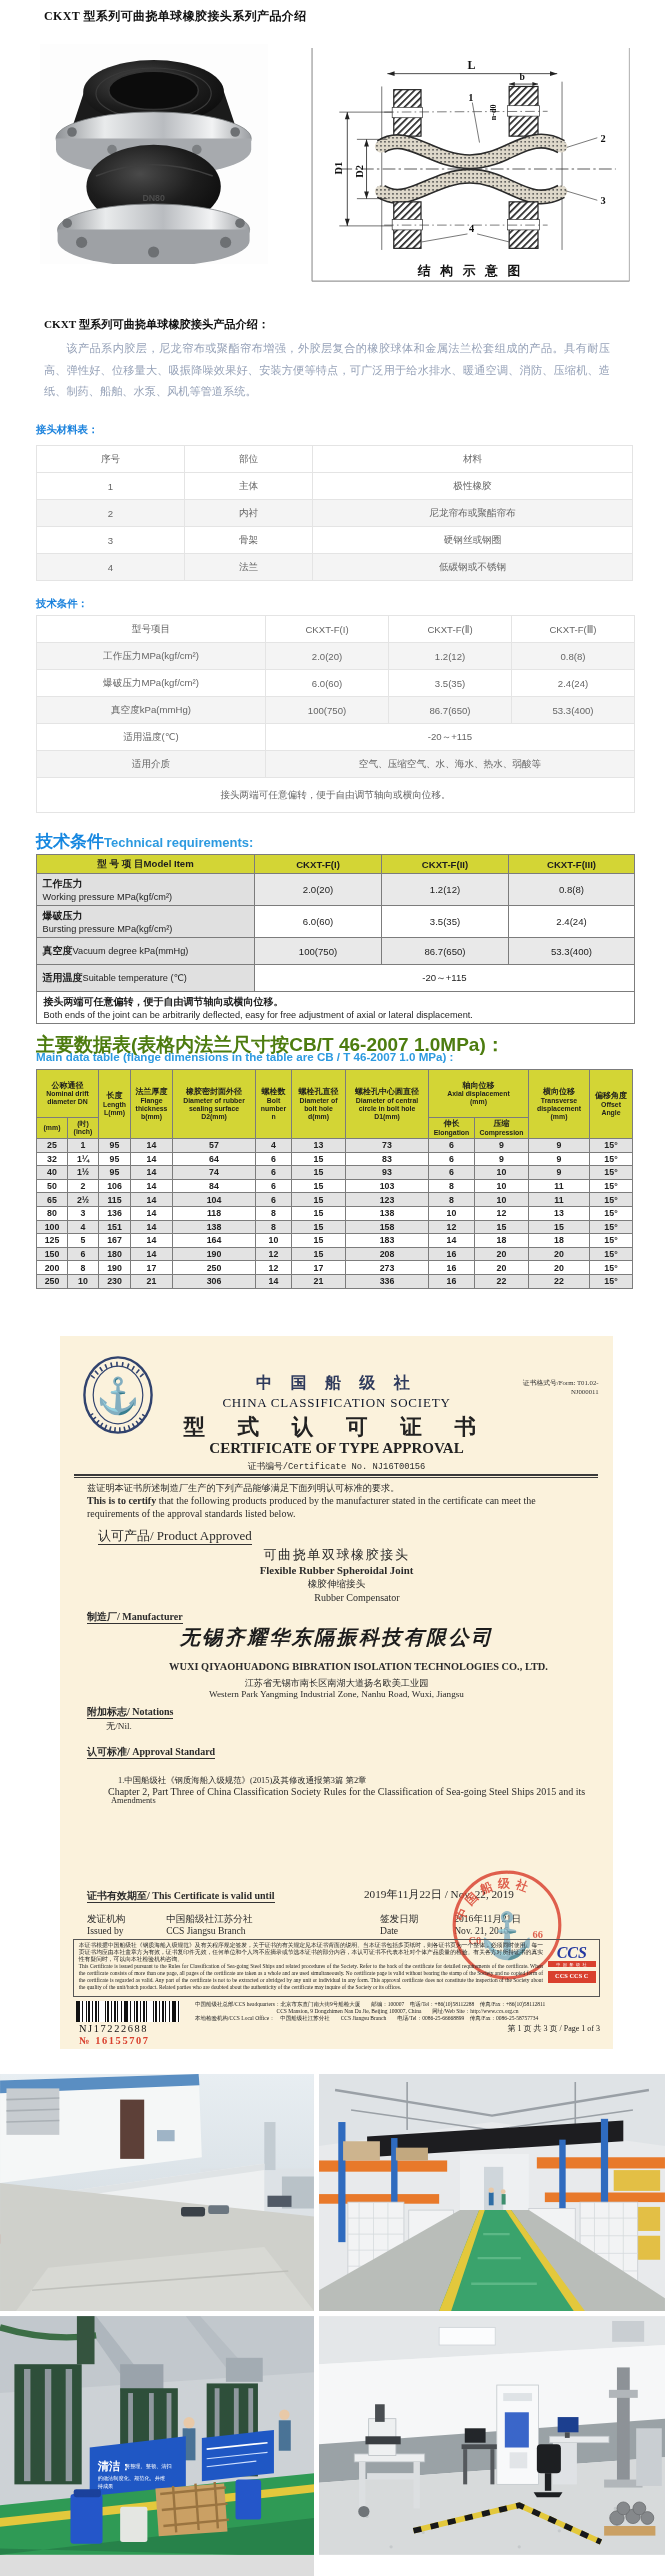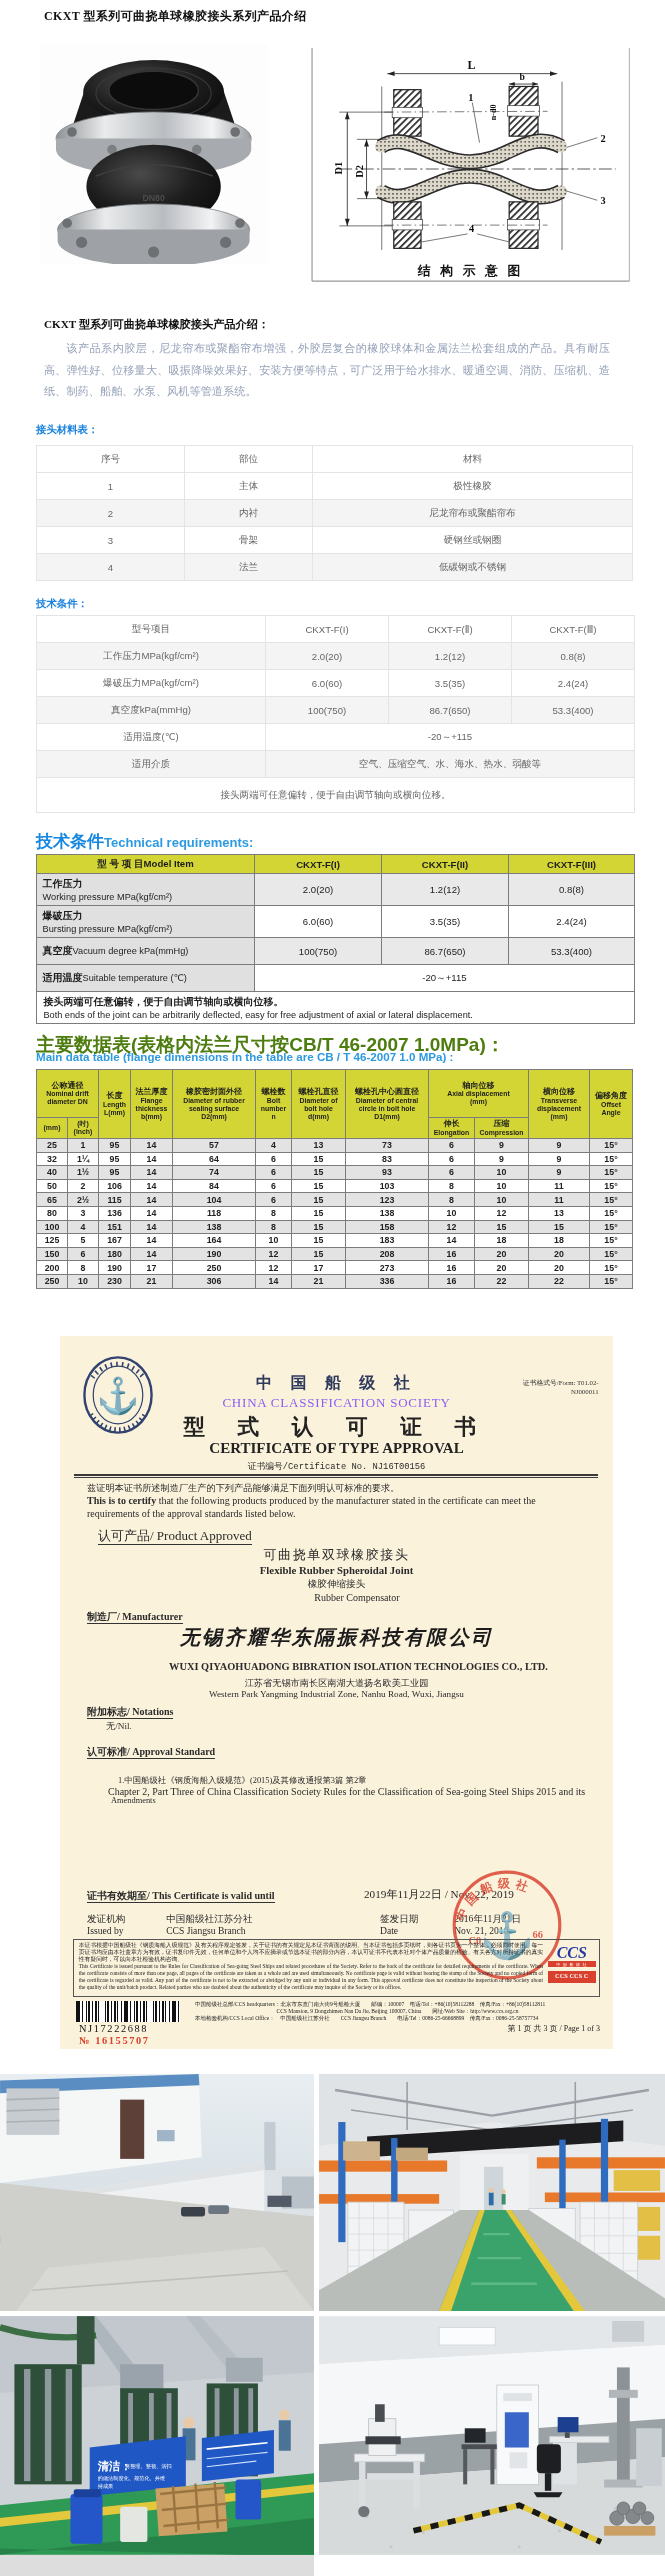--- a/index.html
+++ b/index.html
@@ -565,21 +565,21 @@
       <svg width="74" height="80" viewBox="0 0 92 100">
         <ellipse cx="46" cy="50" rx="42" ry="47" fill="none" stroke="#31436e" stroke-width="3"></ellipse>
         <ellipse cx="46" cy="50" rx="31" ry="36" fill="none" stroke="#31436e" stroke-width="1.5"></ellipse>
         <path d="M14,28 A42,47 0 0 1 78,28" fill="none" stroke="#31436e" stroke-width="6" stroke-dasharray="2 5"></path>
         <path d="M12,74 A42,47 0 0 0 80,74" fill="none" stroke="#31436e" stroke-width="6" stroke-dasharray="2 4"></path>
         <text x="46" y="66" text-anchor="middle" font-size="44" fill="#31436e">⚓</text>
       </svg>
     </div>
 
     <div class="abs c" style="top:37px;font-size:16px;letter-spacing:7.2px;color:#2e3a5c;font-weight:bold;">中 国 船 级 社</div>
-    <div class="abs c" style="top:59px;font-size:13px;color:#8b5cf6;letter-spacing:0.8px;">CHINA CLASSIFICATION SOCIETY</div>
+    <div class="abs c" style="top:59px;font-size:13px;color:#0f172a;letter-spacing:0.8px;">CHINA CLASSIFICATION SOCIETY</div>
     <div class="abs" style="right:14.4px;top:42px;width:128px;text-align:right;font-size:6.8px;color:#333;">
       <div>证书格式号/Form: T01.02-</div>
       <div>NJ000011</div>
     </div>
     <div class="abs c" style="top:104px;font-size:15px;font-weight:bold;color:#222;">CERTIFICATE OF TYPE APPROVAL</div>
     <div class="abs c" style="top:76px;font-size:21.6px;font-weight:bold;letter-spacing:13.6px;color:#222;">型 式 认 可 证 书</div>
     <div class="abs c" style="top:125px;font-size:8.8px;font-family:'Liberation Mono','DejaVu Sans Mono',monospace;">证书编号/Certificate No. NJ16T00156</div>
     <div class="abs" style="left:14.4px;top:138px;width:524px;border-top:2px solid #3a3a3a;border-bottom:0.8px solid #3a3a3a;height:4px;"></div>
     <div class="abs" style="left:27px;top:146px;font-size:9.2px;">兹证明本证书所述制造厂生产的下列产品能够满足下面列明认可标准的要求。</div>
     <div class="abs" style="left:27px;top:159px;width:501px;font-size:10px;"><b>This is to certify</b><span>  that the following products produced by the manufacturer stated in the certificate can meet the</span></div>

